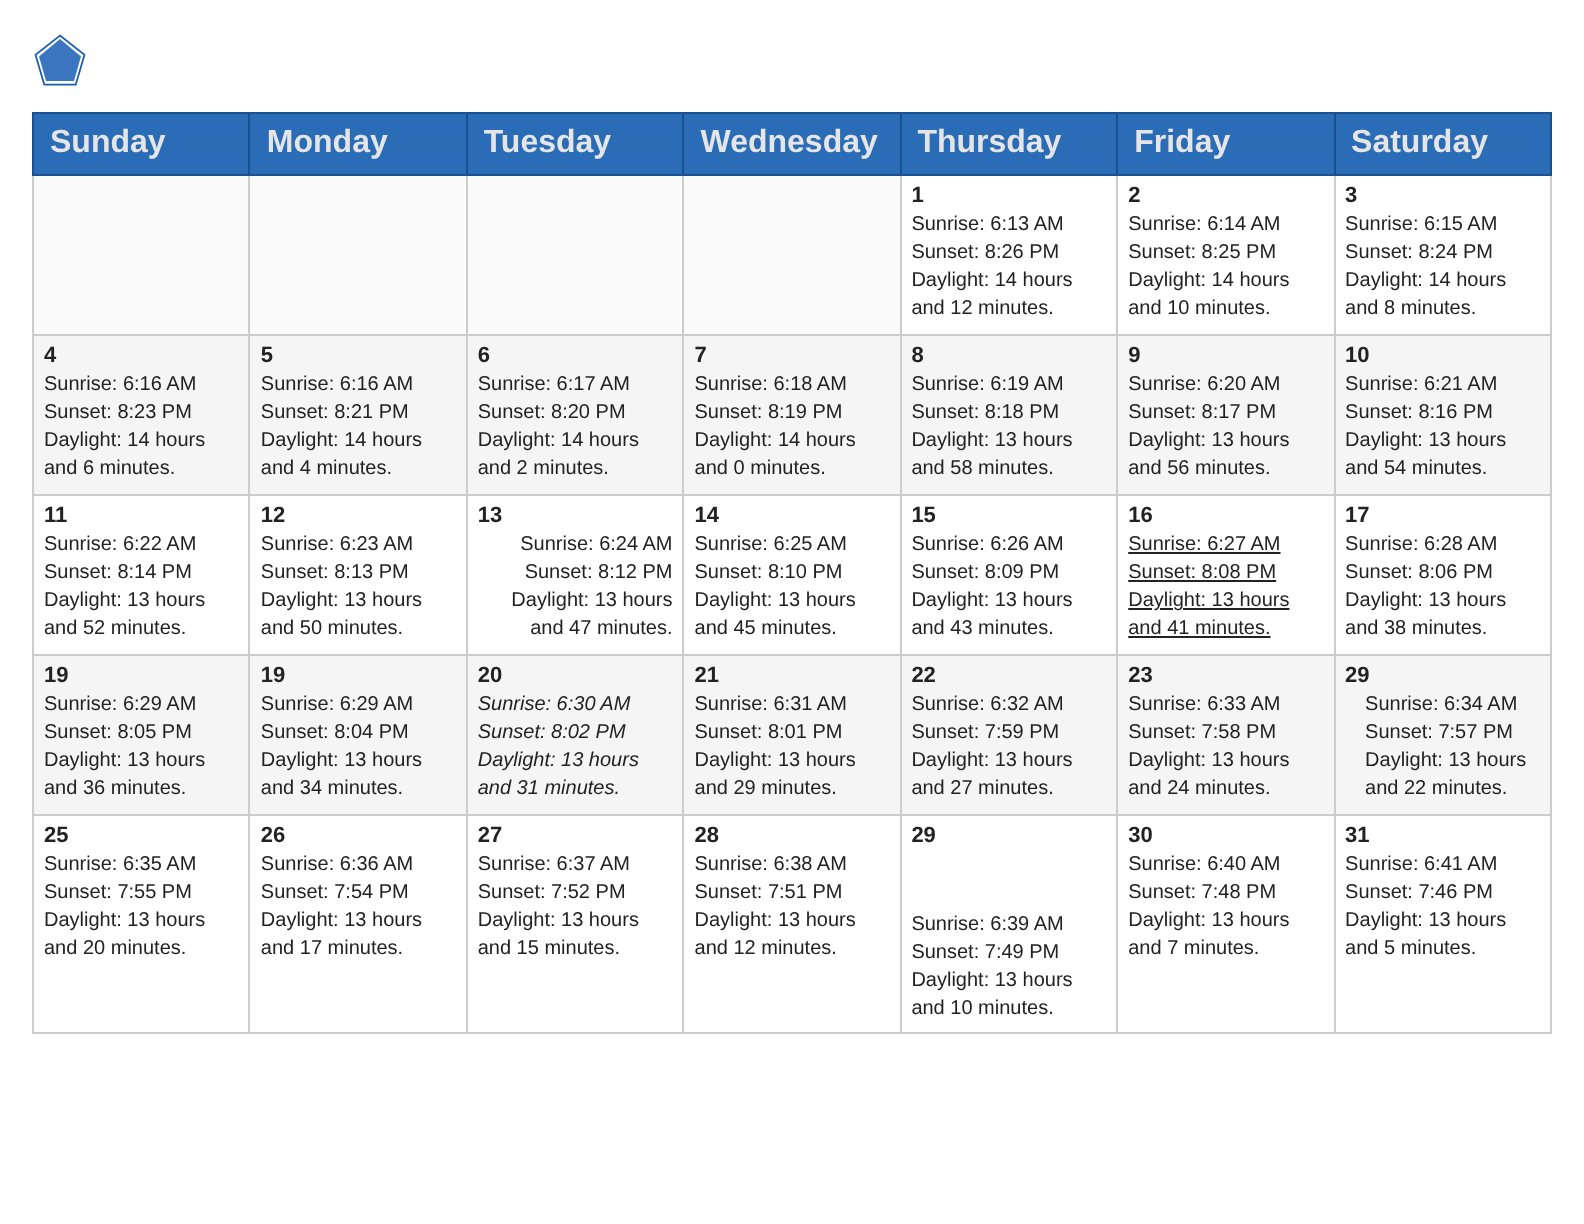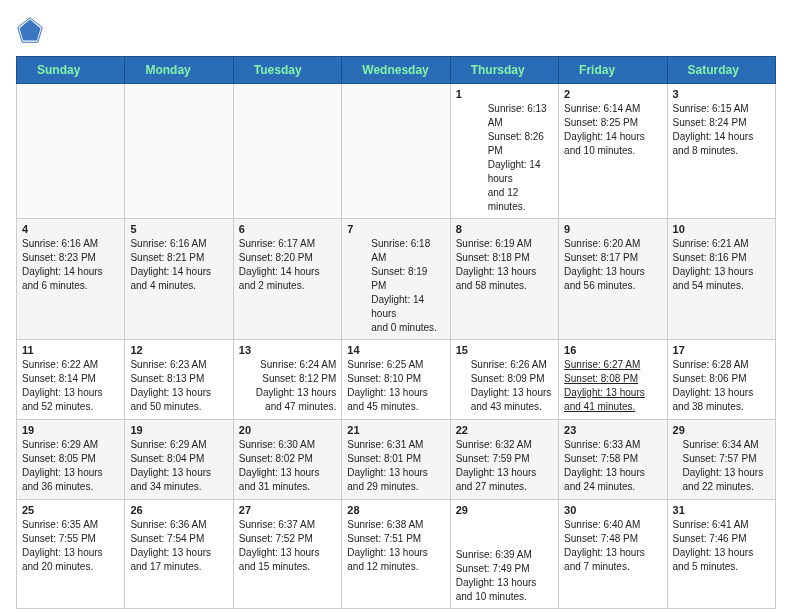--- a/index.html
+++ b/index.html
@@ -46,24 +46,24 @@
       color: #444;
       margin-top: 2px;
     }
     table {
       width: 100%;
       border-collapse: collapse;
       table-layout: fixed;
     }
     thead tr th {
       background-color: #2a6cb5;
-      color: #86efac;
-      font-size: 12px;
+      color: #e5e5e5;
+      font-size: 16px;
       font-weight: bold;
-      padding: 6px 20px;
+      padding: 6px 8px;
       text-align: left;
       border: 1px solid #1a5090;
     }
     tbody tr td {
       border: 1px solid #ccc;
       vertical-align: top;
       padding: 4px 5px;
       min-height: 80px;
       height: 80px;
       font-size: 10px;
@@ -120,21 +120,21 @@
       </tr>
   </thead>
   <tbody id="calendar-body">
   <tr>
         <td class="empty-cell"></td>
         <td class="empty-cell"></td>
         <td class="empty-cell"></td>
         <td class="empty-cell"></td>
         <td>
           <span class="day-num">1</span>
-          <div class="day-info" style="white-space: pre-line; margin-left: 32px;">Sunrise: 6:13 AM
+          <div class="day-info" style="white-space: pre-line;">Sunrise: 6:13 AM
 Sunset: 8:26 PM
 Daylight: 14 hours
 and 12 minutes.</div>
         </td>
         <td>
           <span class="day-num">2</span>
           <div class="day-info" style="white-space: pre-line;">Sunrise: 6:14 AM
 Sunset: 8:25 PM
 Daylight: 14 hours
 and 10 minutes.</div>
@@ -164,21 +164,21 @@
         </td>
         <td>
           <span class="day-num">6</span>
           <div class="day-info" style="white-space: pre-line;">Sunrise: 6:17 AM
 Sunset: 8:20 PM
 Daylight: 14 hours
 and 2 minutes.</div>
         </td>
         <td>
           <span class="day-num">7</span>
-          <div class="day-info" style="white-space: pre-line; margin-left: 24px;">Sunrise: 6:18 AM
+          <div class="day-info" style="white-space: pre-line;">Sunrise: 6:18 AM
 Sunset: 8:19 PM
 Daylight: 14 hours
 and 0 minutes.</div>
         </td>
         <td>
           <span class="day-num">8</span>
           <div class="day-info" style="white-space: pre-line;">Sunrise: 6:19 AM
 Sunset: 8:18 PM
 Daylight: 13 hours
 and 58 minutes.</div>
@@ -222,21 +222,21 @@
         </td>
         <td>
           <span class="day-num">14</span>
           <div class="day-info" style="white-space: pre-line;">Sunrise: 6:25 AM
 Sunset: 8:10 PM
 Daylight: 13 hours
 and 45 minutes.</div>
         </td>
         <td>
           <span class="day-num">15</span>
-          <div class="day-info" style="white-space: pre-line; margin-left: 15px;">Sunrise: 6:26 AM
+          <div class="day-info" style="white-space: pre-line;">Sunrise: 6:26 AM
 Sunset: 8:09 PM
 Daylight: 13 hours
 and 43 minutes.</div>
         </td>
         <td>
           <span class="day-num">16</span>
           <div class="day-info" style="white-space: pre-line; text-decoration: underline;">Sunrise: 6:27 AM
 Sunset: 8:08 PM
 Daylight: 13 hours
 and 41 minutes.</div>
@@ -259,21 +259,21 @@
         </td>
         <td>
           <span class="day-num">19</span>
           <div class="day-info" style="white-space: pre-line;">Sunrise: 6:29 AM
 Sunset: 8:04 PM
 Daylight: 13 hours
 and 34 minutes.</div>
         </td>
         <td>
           <span class="day-num">20</span>
-          <div class="day-info" style="white-space: pre-line;">Sunrise: 6:30 AM
+          <div class="day-info" style="white-space: pre-line; font-style: italic;">Sunrise: 6:30 AM
 Sunset: 8:02 PM
 Daylight: 13 hours
 and 31 minutes.</div>
         </td>
         <td>
           <span class="day-num">21</span>
           <div class="day-info" style="white-space: pre-line;">Sunrise: 6:31 AM
 Sunset: 8:01 PM
 Daylight: 13 hours
 and 29 minutes.</div>

